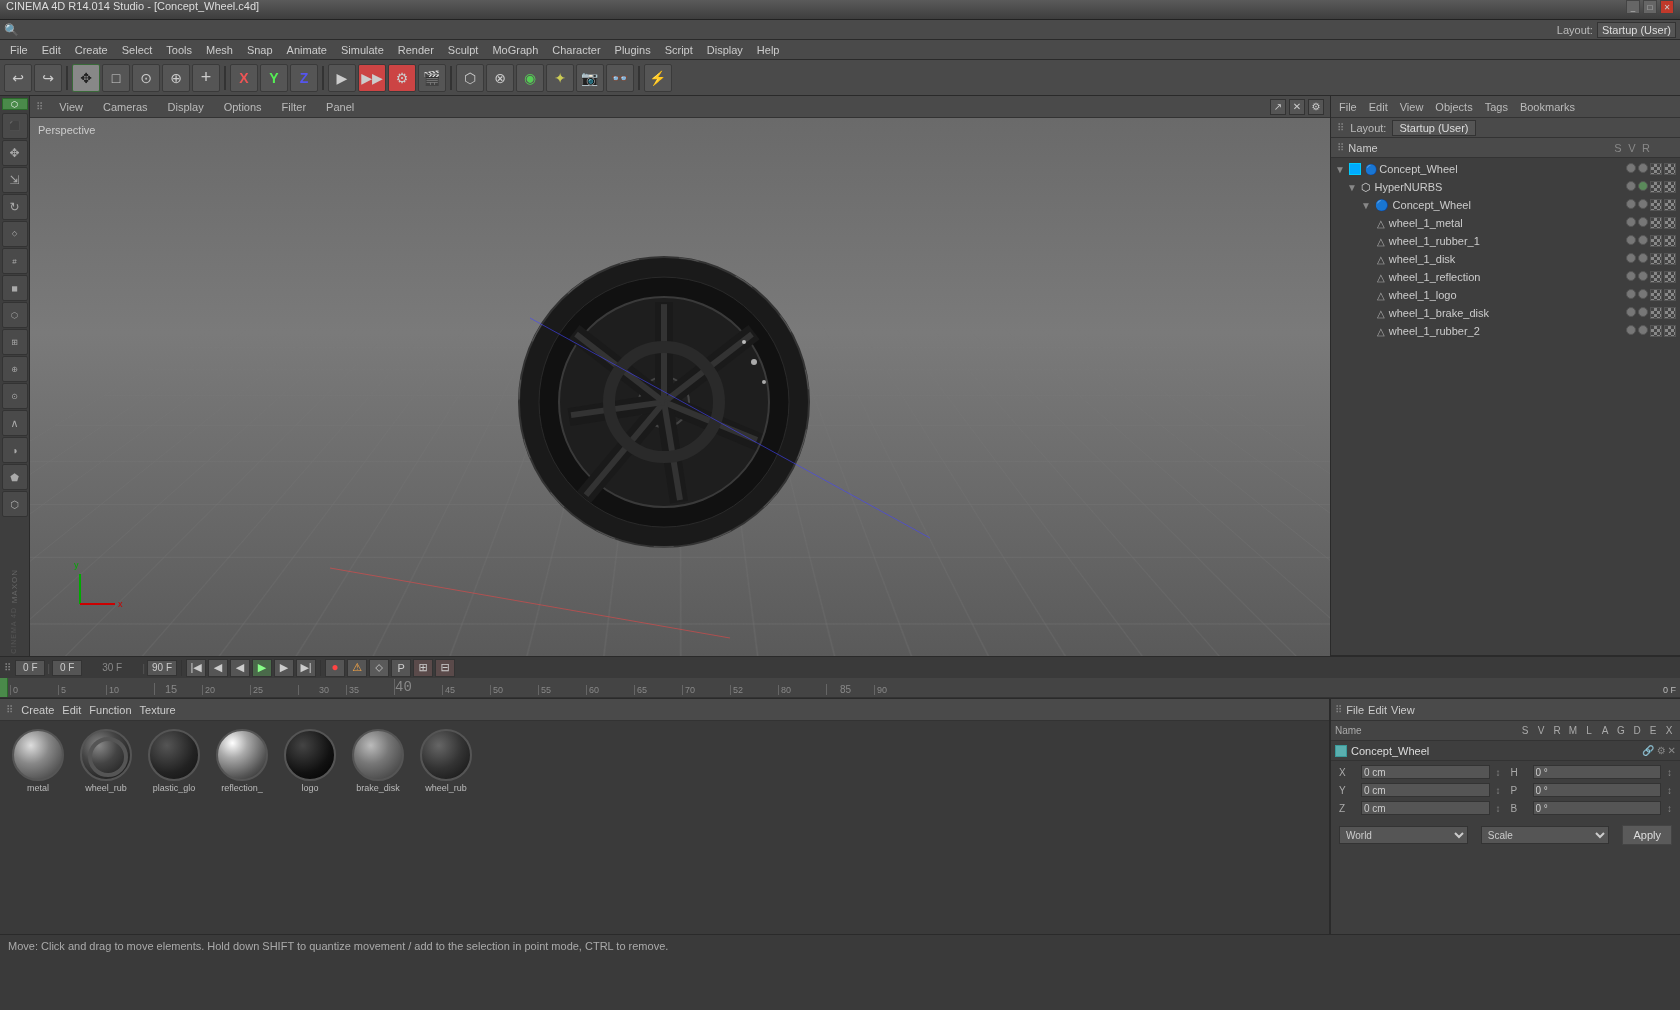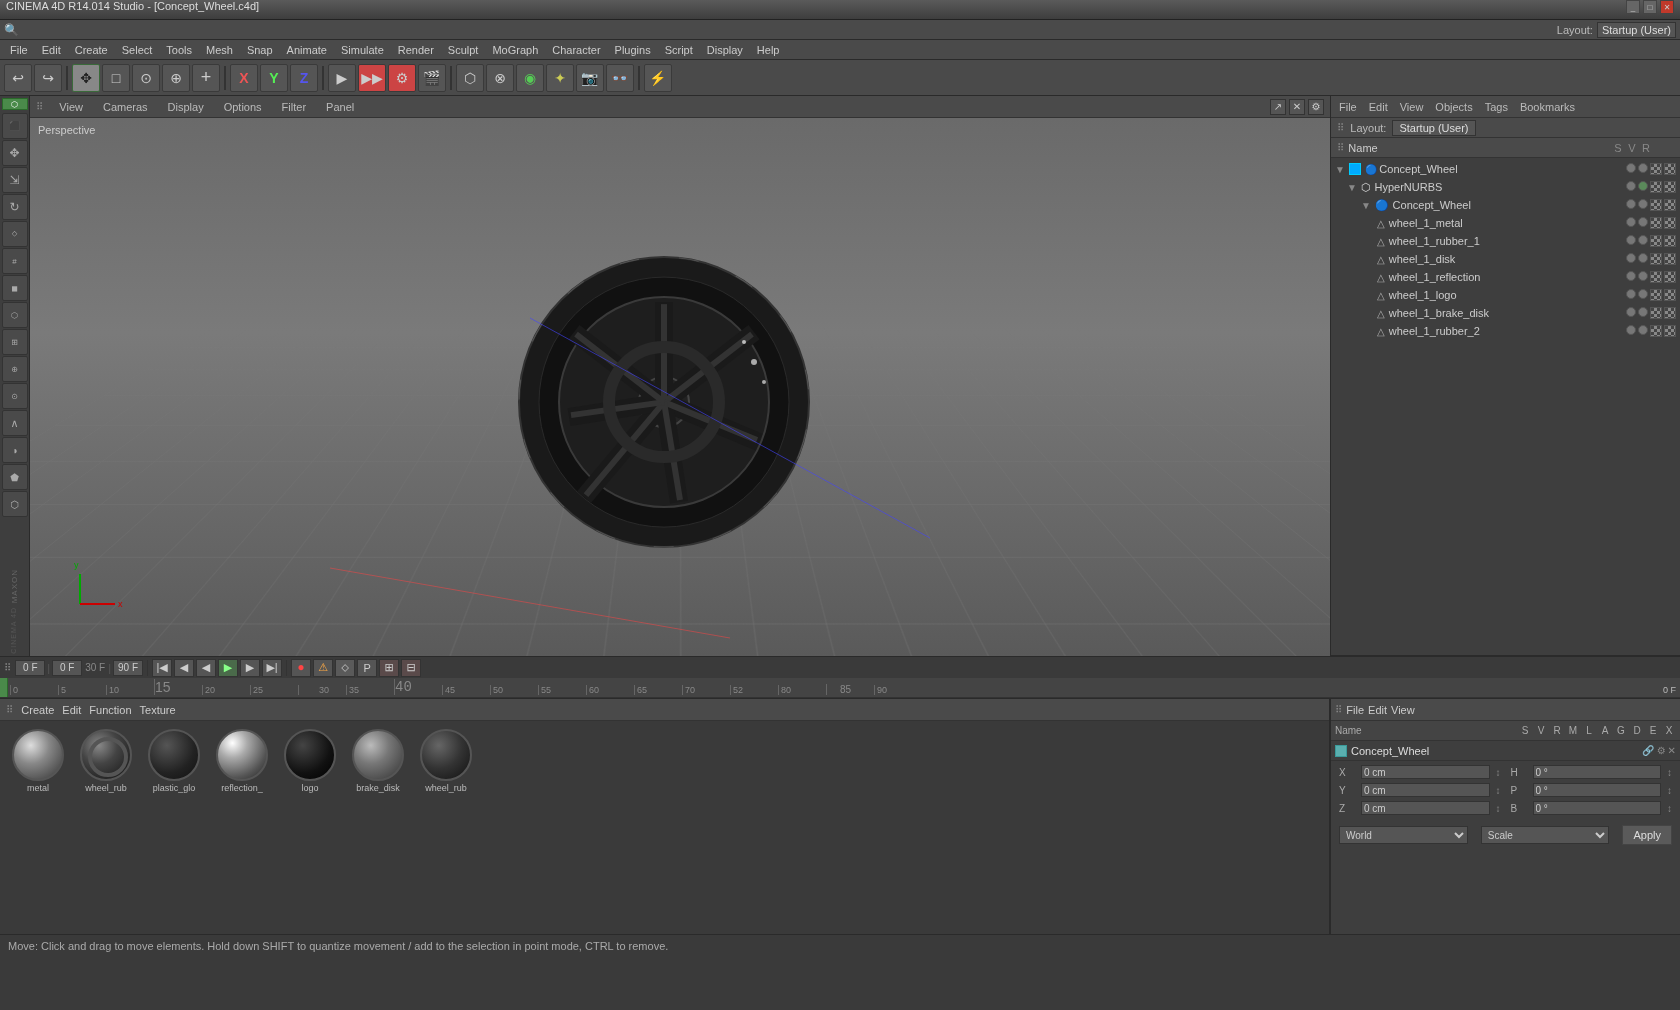--- a/index.html
+++ b/index.html
@@ -750,21 +750,21 @@
       </div>
     </div>
   </div>
 </div>
 
 <div style="height:22px; background:#3a3a3a; border-top:1px solid #2a2a2a; display:flex; align-items:center; padding:0 4px; gap:2px;">
   <span style="font-size:10px; color:#888; margin-right:2px;">⠿</span>
   <input type="text" class="tl-input" value="0 F" style="width: 30px;">
   <span style="color:#555;">|</span>
   <input type="text" class="tl-input" value="0 F" style="width: 30px;">
-  <span style="font-size:10px; color:#888; margin:0 1px;">30 F</span>
+  <span style="font-size:10px; color:#888; margin:0 18px;">30 F</span>
   <span style="color:#555;">|</span>
   <input type="text" class="tl-input" value="90 F" style="width: 30px;">
   <div style="width:1px; height:16px; background:#333; margin:0 2px;"></div>
   <div class="tl-play-btn">|◀</div>
   <div class="tl-play-btn">◀</div>
   <div class="tl-play-btn">◀</div>
   <div class="tl-play-btn play-btn">▶</div>
   <div class="tl-play-btn">▶</div>
   <div class="tl-play-btn">▶|</div>
   <div style="width:1px; height:16px; background:#333; margin:0 2px;"></div>
@@ -775,21 +775,21 @@
   <div class="tl-play-btn" style="background:#5a4a4a;">⊞</div>
   <div class="tl-play-btn" style="background:#5a4a4a;">⊟</div>
 </div>
 
 <div style="height:20px; background:#444; position:relative; overflow:hidden; border-bottom:1px solid #333;">
   <div style="position:absolute; left:0; top:0; height:100%; width:8px; background:#4a8a4a; border-right:1px solid #2a6a2a;"></div>
   <div style="display:flex; padding-left:10px; height:100%; align-items:flex-end; padding-bottom:2px; gap:0;">
     <span style="font-size:9px; color:#888; width:48px; border-left:1px solid #666; padding-left:2px;">0</span>
     <span style="font-size:9px; color:#888; width:48px; border-left:1px solid #666; padding-left:2px;">5</span>
     <span style="font-size:9px; color:#888; width:48px; border-left:1px solid #666; padding-left:2px;">10</span>
-    <span style="font-size:14px; color:#888; width:48px; border-left:1px solid #666; padding-left:0;">15</span>
+    <span style="font-size:11px; color:#888; width:48px; border-left:1px solid #666; padding-left:10px;">15</span>
     <span style="font-size:9px; color:#888; width:48px; border-left:1px solid #666; padding-left:2px;">20</span>
     <span style="font-size:9px; color:#888; width:48px; border-left:1px solid #666; padding-left:2px;">25</span>
     <span style="font-size:9px; color:#888; width:48px; border-left:1px solid #666; padding-left:20px;">30</span>
     <span style="font-size:9px; color:#888; width:48px; border-left:1px solid #666; padding-left:2px;">35</span>
     <span style="font-size:14px; color:#888; width:48px; border-left:1px solid #666; padding-left:0;font-family:Liberation Mono, monospace;">40</span>
     <span style="font-size:9px; color:#888; width:48px; border-left:1px solid #666; padding-left:2px;">45</span>
     <span style="font-size:9px; color:#888; width:48px; border-left:1px solid #666; padding-left:2px;">50</span>
     <span style="font-size:9px; color:#888; width:48px; border-left:1px solid #666; padding-left:2px;">55</span>
     <span style="font-size:9px; color:#888; width:48px; border-left:1px solid #666; padding-left:2px;">60</span>
     <span style="font-size:9px; color:#888; width:48px; border-left:1px solid #666; padding-left:2px;">65</span>

